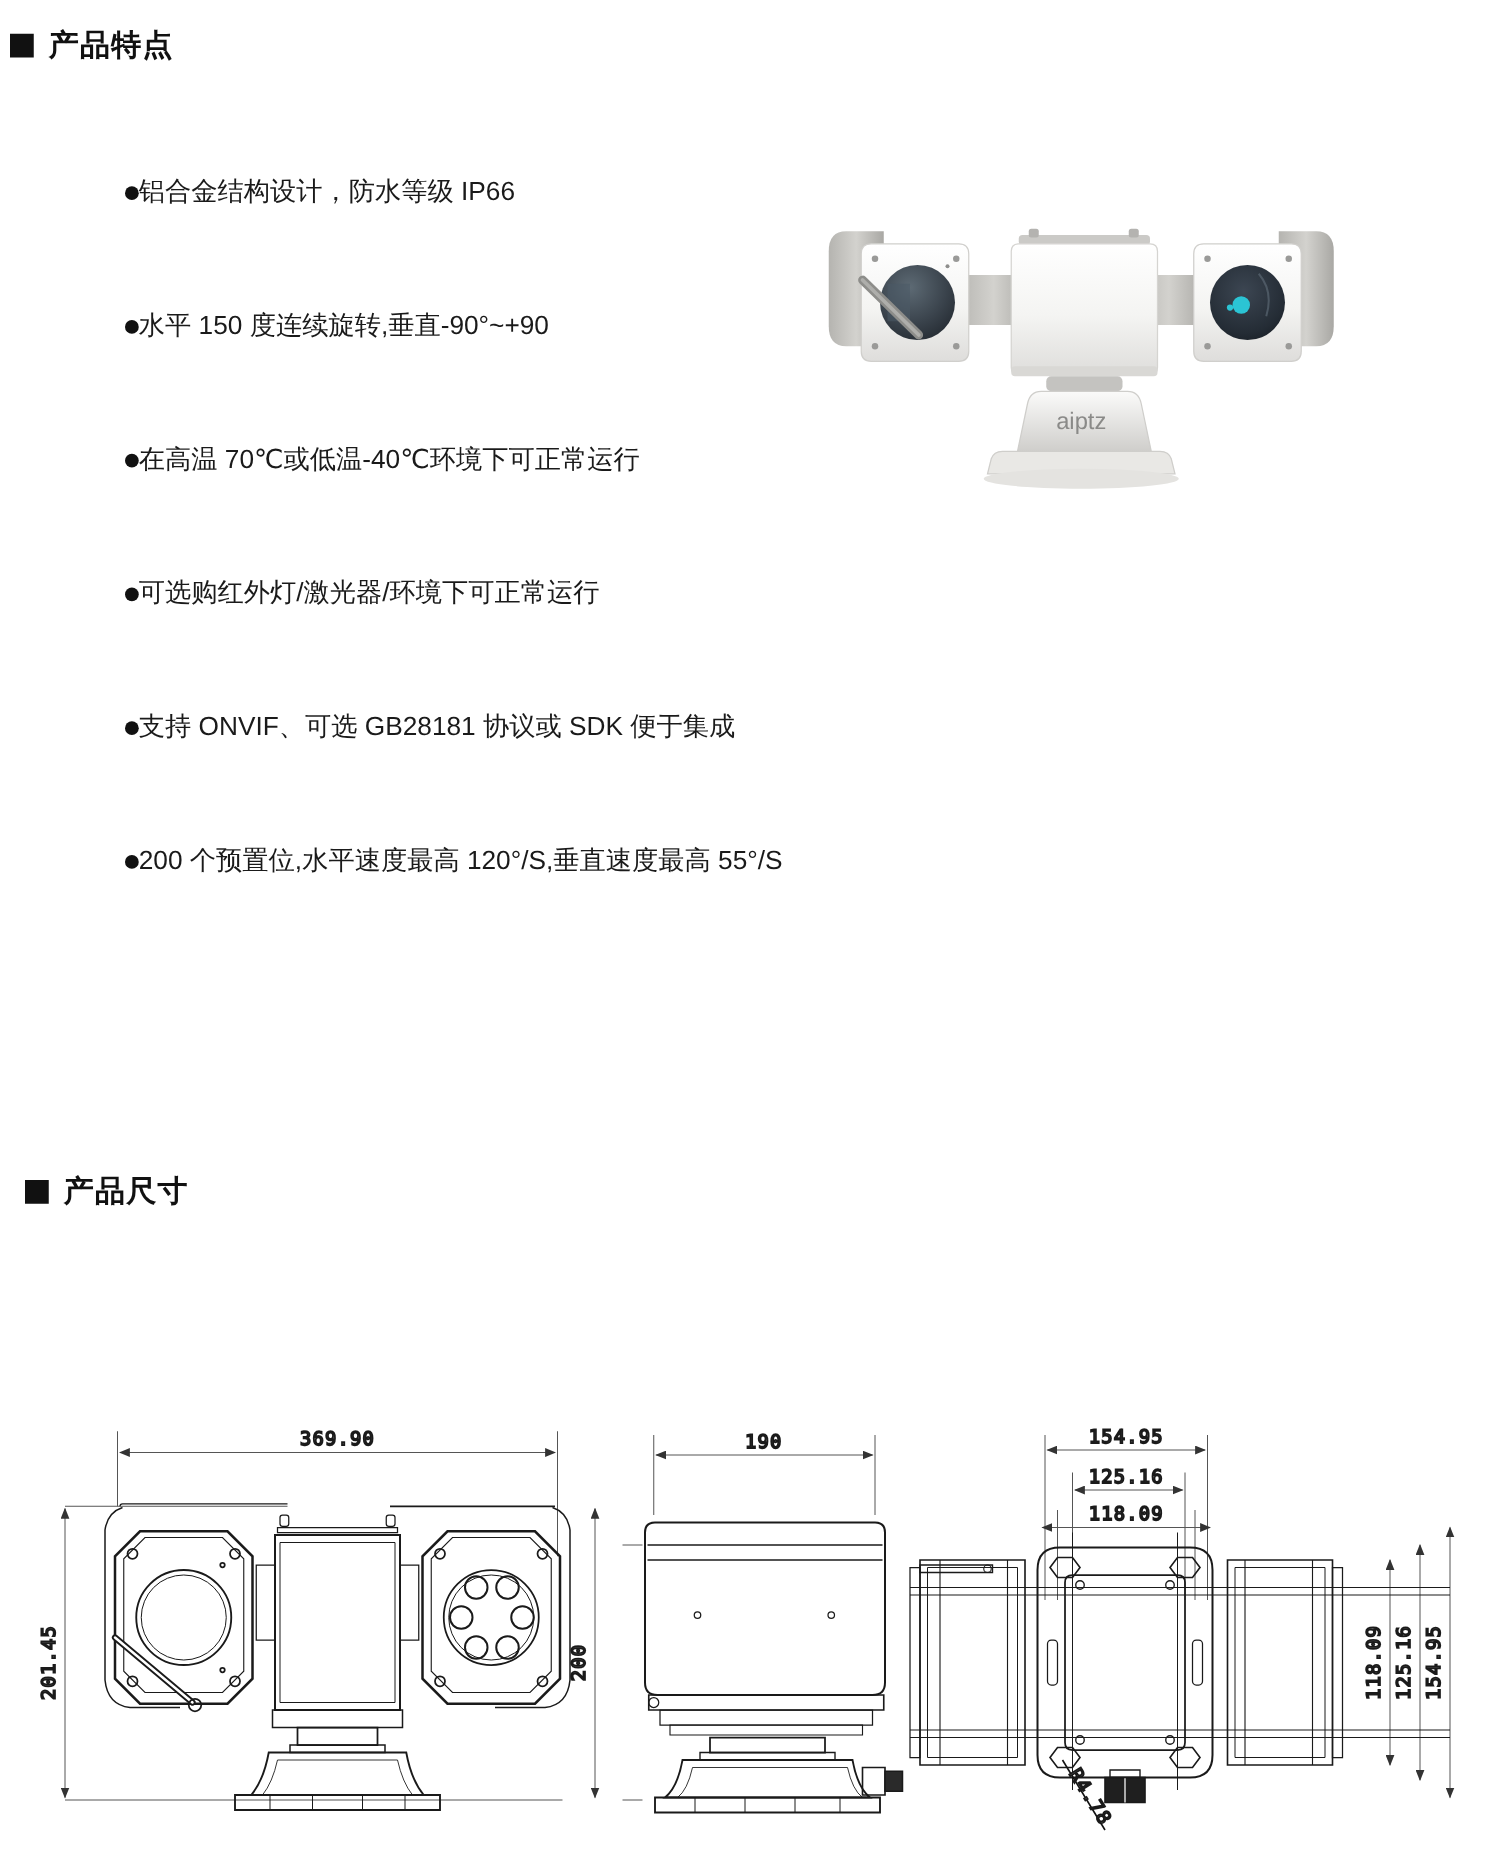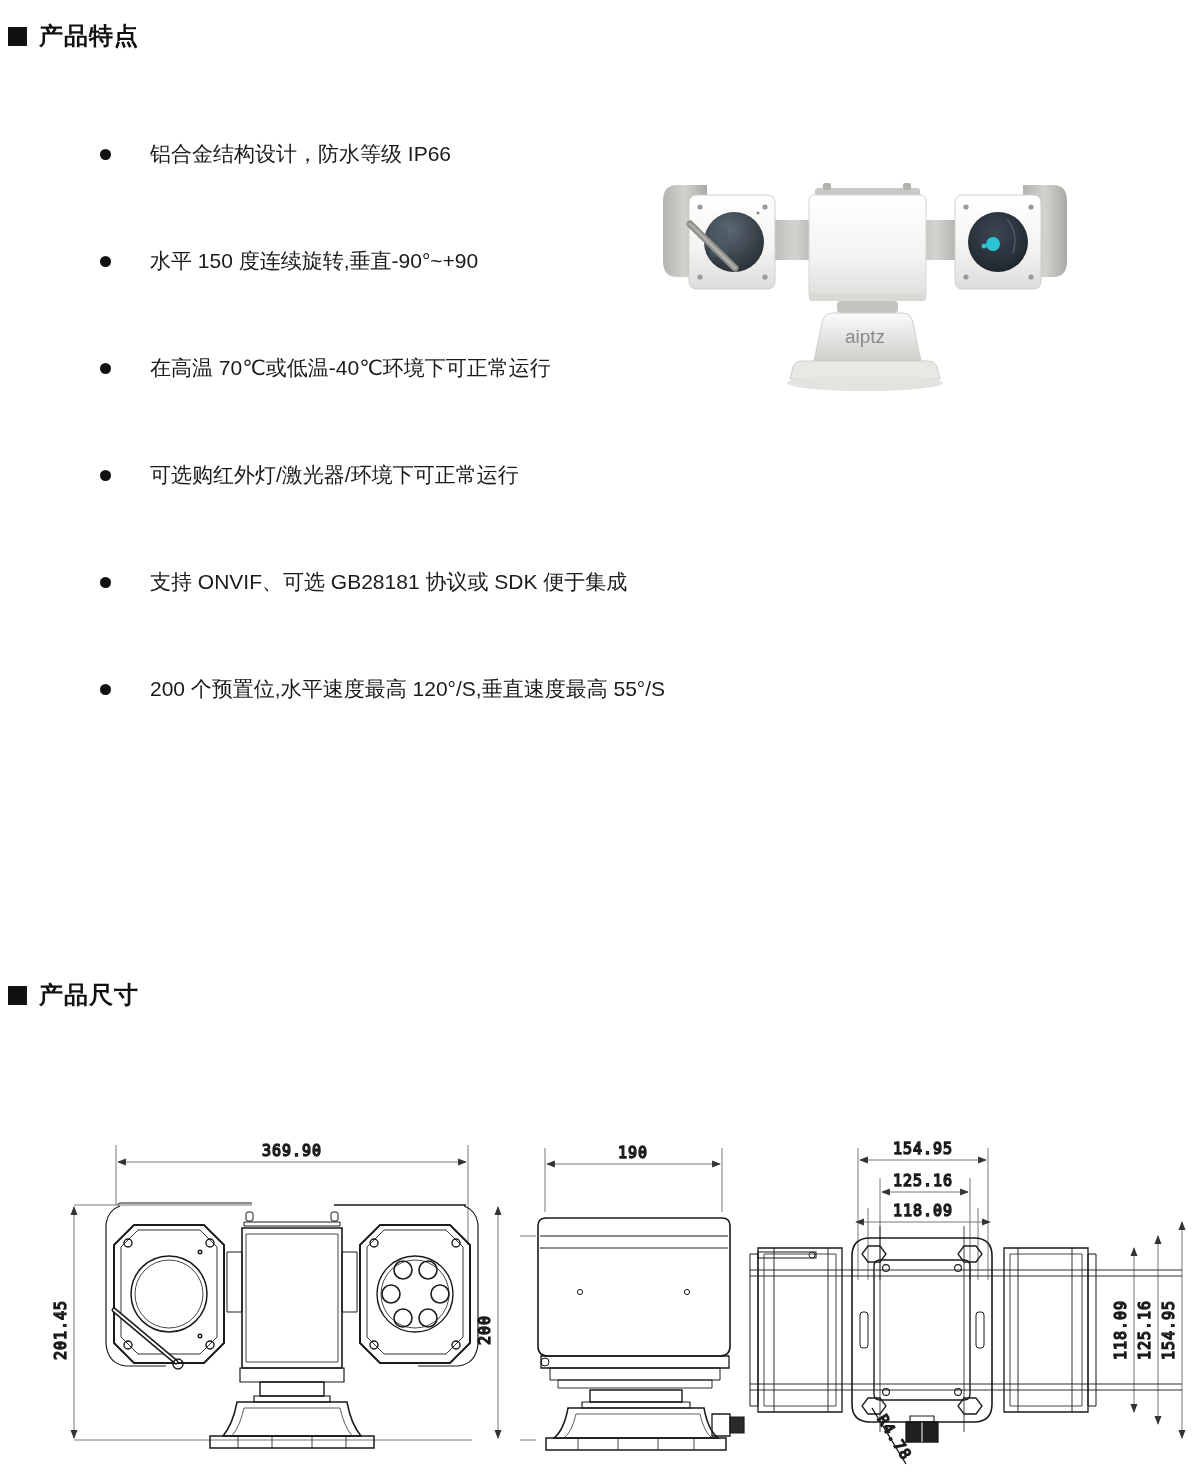--- a/index.html
+++ b/index.html
@@ -17,43 +17,42 @@
     position: absolute;
     display: flex; align-items: center; gap: 12px;
     font-size: 24px; font-weight: bold; letter-spacing: 1px;
     color: #111;
   }
   .sq {
     width: 19px; height: 19px; background: #111; display: inline-block;
     flex: 0 0 auto;
   }
   #head-features { left: 8px; top: 20px; }
-  #head-dimensions { left: 8px; top: 937px; margin-top: 42px; }
+  #head-dimensions { left: 20px; top: 937px; }
 
   
   .features { position: absolute; left: 100px; top: 140px; width: 640px; }
   .feature-row {
     display: flex; align-items: flex-start;
     height: 107px;
   }
   .dot {
     width: 11px; height: 11px; border-radius: 50%;
     background: #111; margin-top: 9px; flex: 0 0 auto;
   }
   .feature-text {
-    margin-left: 39px;
     font-size: 21px; line-height: 28px; color: #1a1a1a;
     white-space: nowrap;
   }
 
   
   .photo { position: absolute; left: 655px; top: 165px; width: 420px; height: 255px; }
 
   
-  .drawings { position: absolute; left: 0; top: 1040px; width: 1166px; height: 440px; padding-left: 22px; }
+  .drawings { position: absolute; left: 0; top: 1040px; width: 1166px; height: 440px; }
   svg { display: block; }
   .dimtxt { font-family: "DejaVu Sans Mono", "Liberation Mono", monospace; font-size: 15px; fill: #6e6e6e; letter-spacing: 1px;}
 </style>
 </head>
 <body>
 
 <div class="page">
 
   <div class="section-head" id="head-features">
     <span class="sq"></span>

